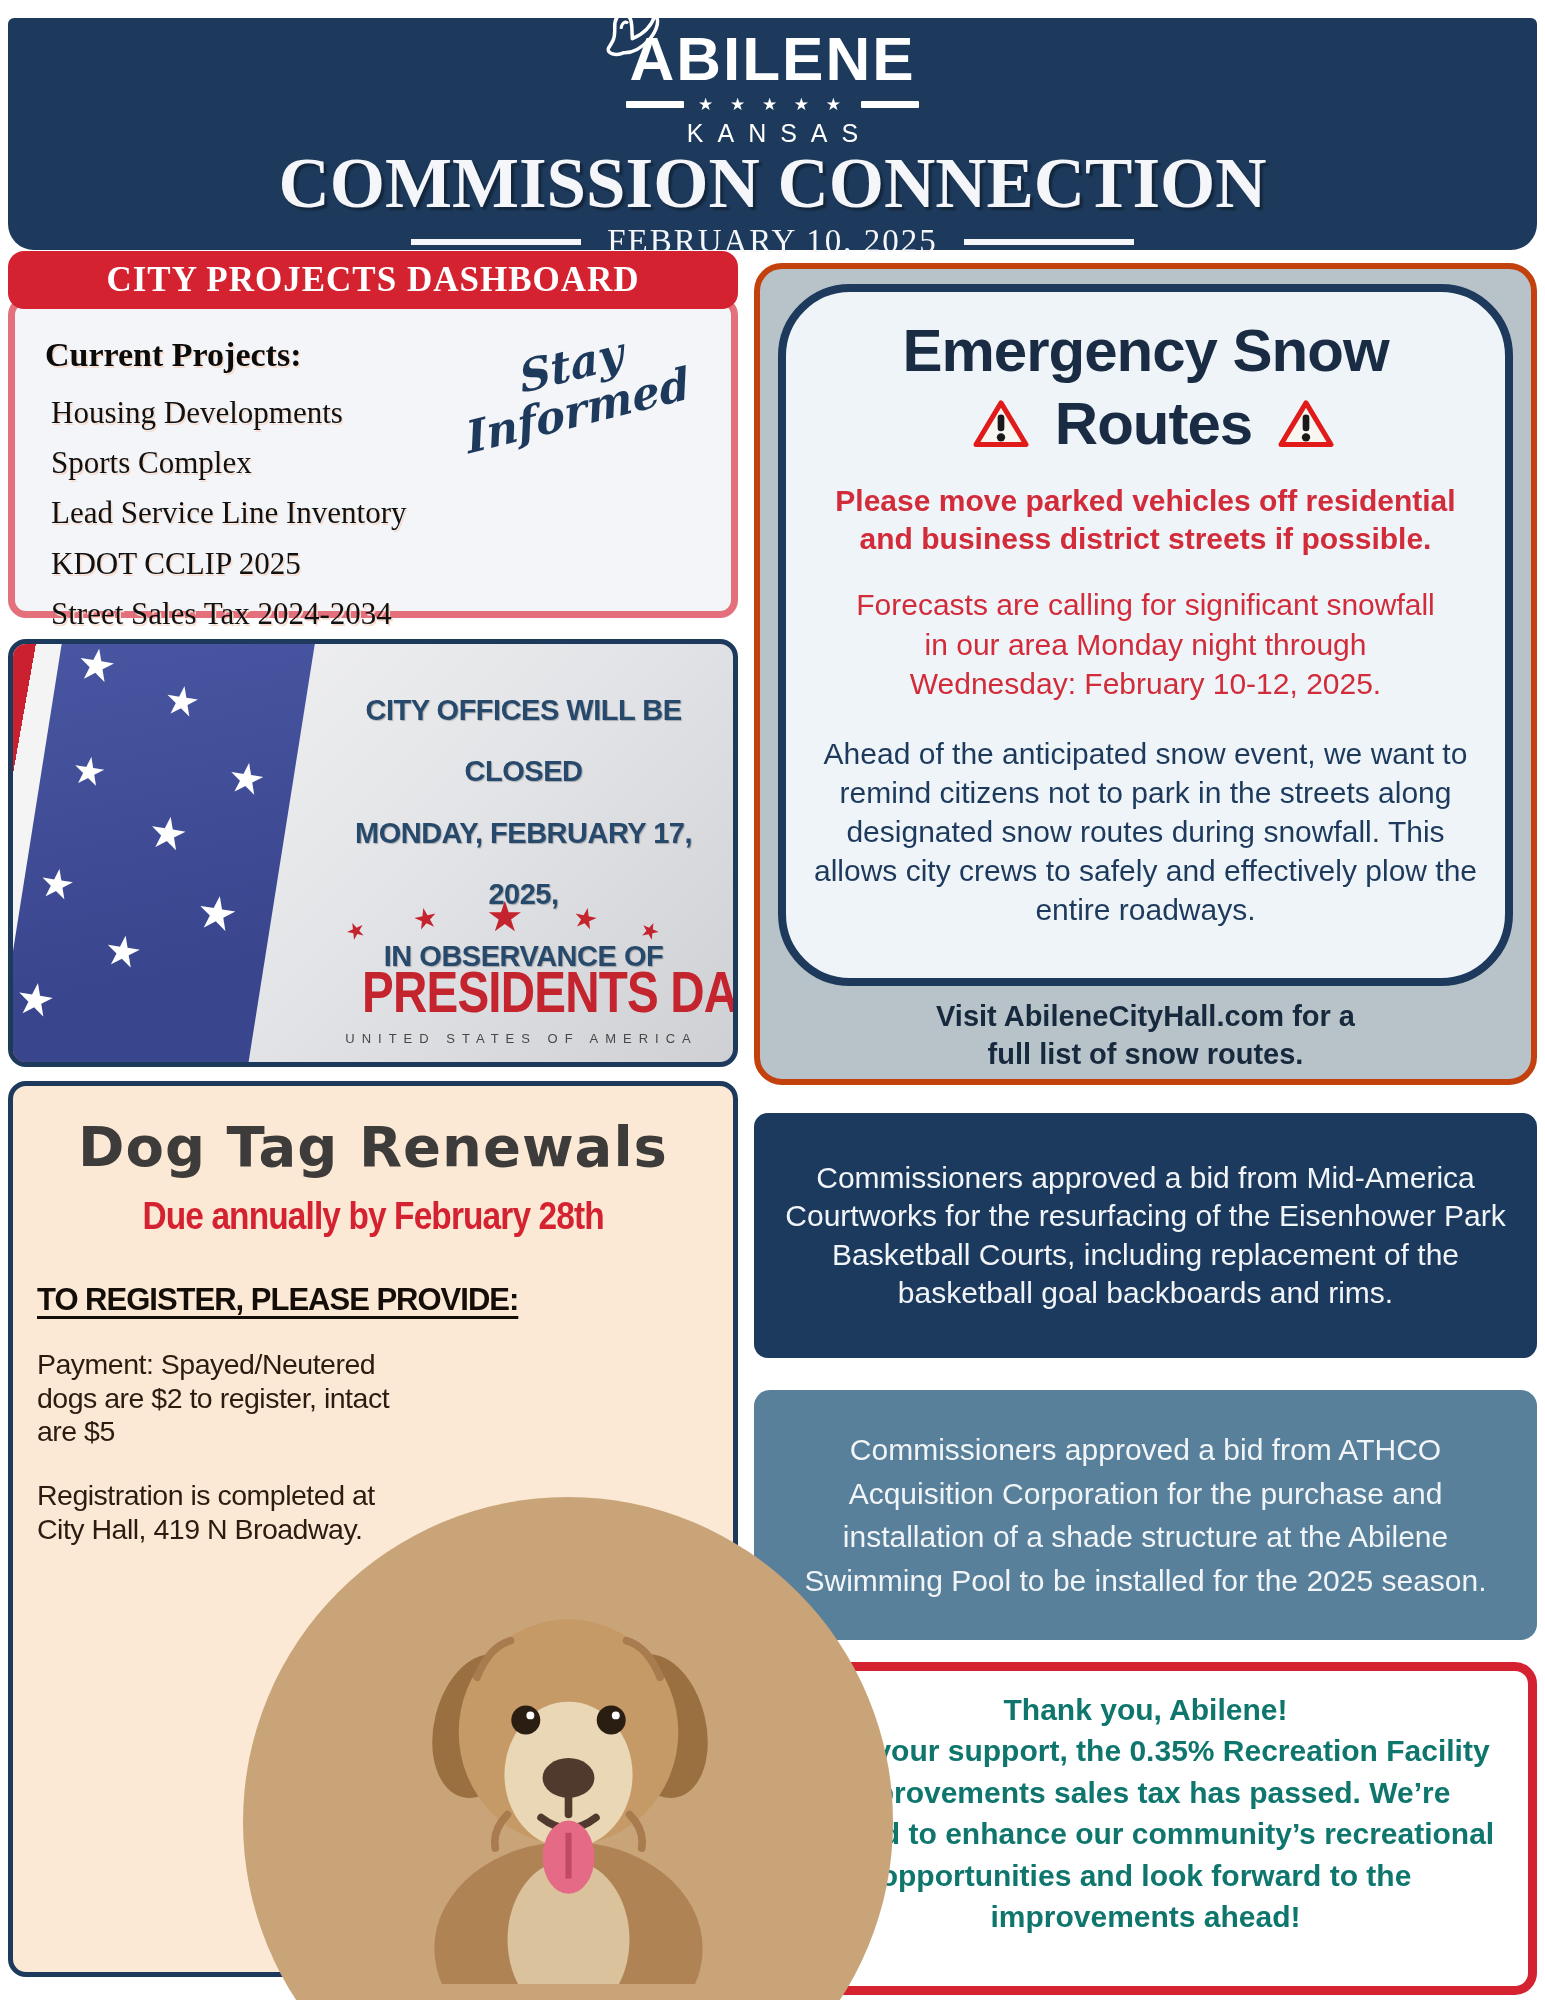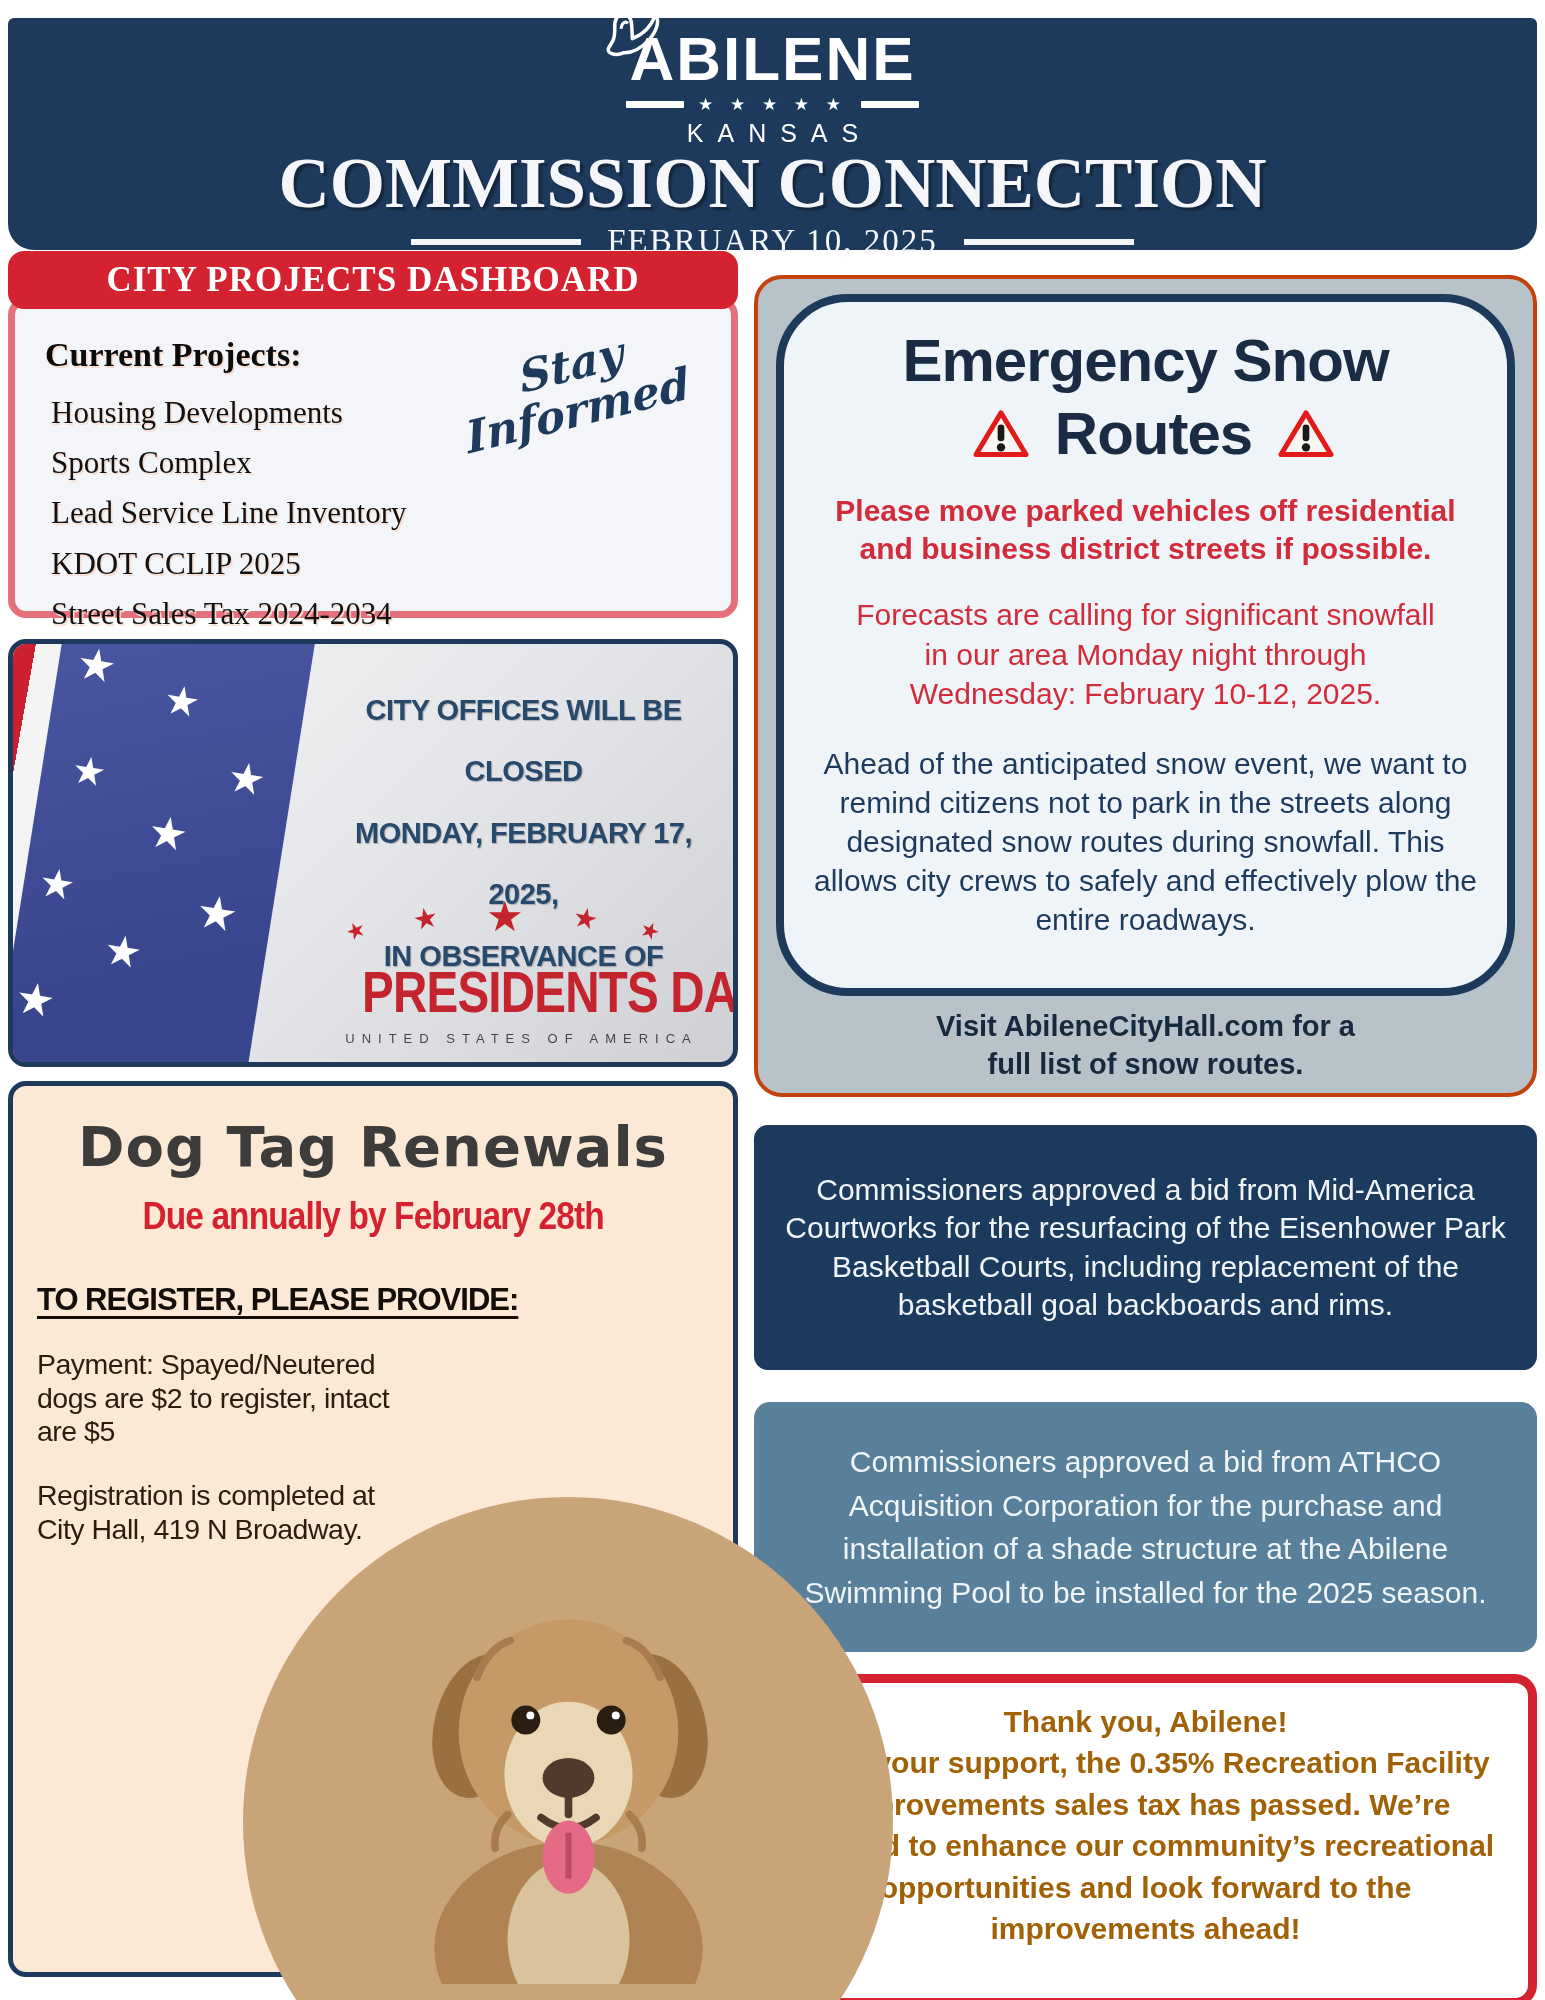--- a/index.html
+++ b/index.html
@@ -91,21 +91,21 @@
   .dog-due { text-align:center; margin-top:16px; }
   .dog-due span { display:inline-block; font-weight:bold; font-size:38px; color:#d52230;
                   transform:scaleX(0.88); letter-spacing:-1px; white-space:nowrap; }
   .dog-register { margin:44px 0 0 24px; font-weight:bold; font-size:31px; color:#140d08;
                   letter-spacing:-1px; text-decoration:underline; text-underline-offset:6px;
                   text-decoration-thickness:3px; }
   .dog-para { width:385px; margin:30px 0 0 24px; font-size:28.5px; color:#2d1b10;
               line-height:1.18; letter-spacing:-0.5px; position:relative; z-index:1; }
 
   
-  .snow-module { margin-top:25px; height:822px; background:#b8c2c9; border:4px solid #c2410c;
+  .snow-module { margin-top:13px; height:822px; background:#b8c2c9; border:6px solid #c2410c;
                  border-radius:28px; padding:15px 18px 0 18px; }
   .snow-inner { height:702px; background:#eef4f8; border:8px solid #1d3a5c; border-radius:72px;
                 text-align:center; overflow:hidden; }
   .snow-title1 { margin-top:24px; font-weight:bold; font-size:60px; color:#1a2b44;
                  letter-spacing:-1px; }
   .snow-title2 { margin-top:4px; display:flex; align-items:center; justify-content:center; gap:26px;padding-left:16px; }
   .snow-title2 .t { font-weight:bold; font-size:60px; color:#1a2b44; letter-spacing:-1px; }
   .warn { width:56px; height:50px; }
   .snow-alert { margin:24px 42px 0; font-weight:bold; font-size:30px; color:#d22b3a; line-height:1.25; }
   .snow-forecast { margin:28px 64px 0; font-size:30px; font-weight:500; color:#d22b3a; line-height:1.32; }
@@ -116,21 +116,21 @@
   
   .navy-box { margin-top:28px; min-height:245px; background:#1c3a5e; border-radius:14px;
               padding:24px 26px; display:flex; align-items:center; }
   .navy-box p, .teal-box p { width:100%; text-align:center; color:#f2f5f8; font-size:30px;
               font-weight:500; }
   .navy-box p { line-height:1.28; }
   .teal-box { margin-top:32px; min-height:250px; background:#58809a; border-radius:16px;
               padding:24px 22px; display:flex; align-items:center; }
   .teal-box p { line-height:1.45; }
   .thanks-box { margin-top:22px; height:333px; background:#ffffff; border:9px solid #d52230;
-                border-radius:22px; padding:18px 26px; text-align:center; color:#a16207; }
+                border-radius:22px; padding:18px 26px; text-align:center; color:#0f766e; }
   .thanks-title { font-size:30px; font-weight:bold; line-height:1.38; }
   .thanks-body  { font-size:30px; font-weight:bold; line-height:1.38; }
 </style>
 </head>
 <body>
 
 <header class="masthead">
   <div class="logo">
     <svg class="hat" viewBox="0 0 74 52">
       <path d="M22 44 C12 46 4 40 8 36 C14 30 16 28 18 18 C19 10 24 4 30 6 C36 8 36 14 35 20 L33 32 C44 30 54 24 60 14 C64 18 60 28 50 36 C40 43 30 46 22 44 Z" fill="none" stroke="#ffffff" stroke-width="3.5" stroke-linejoin="round"></path>

